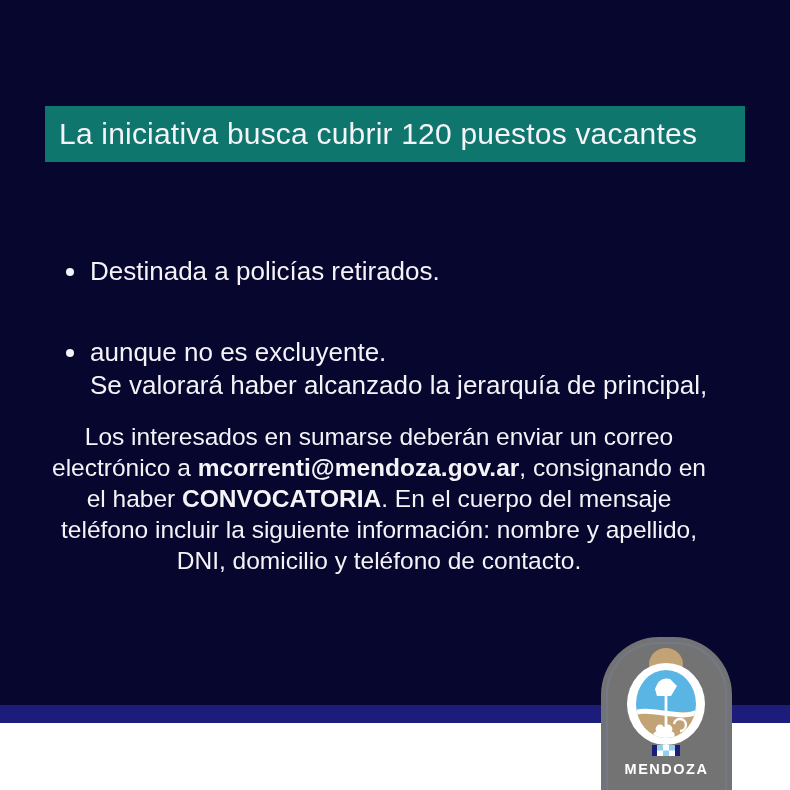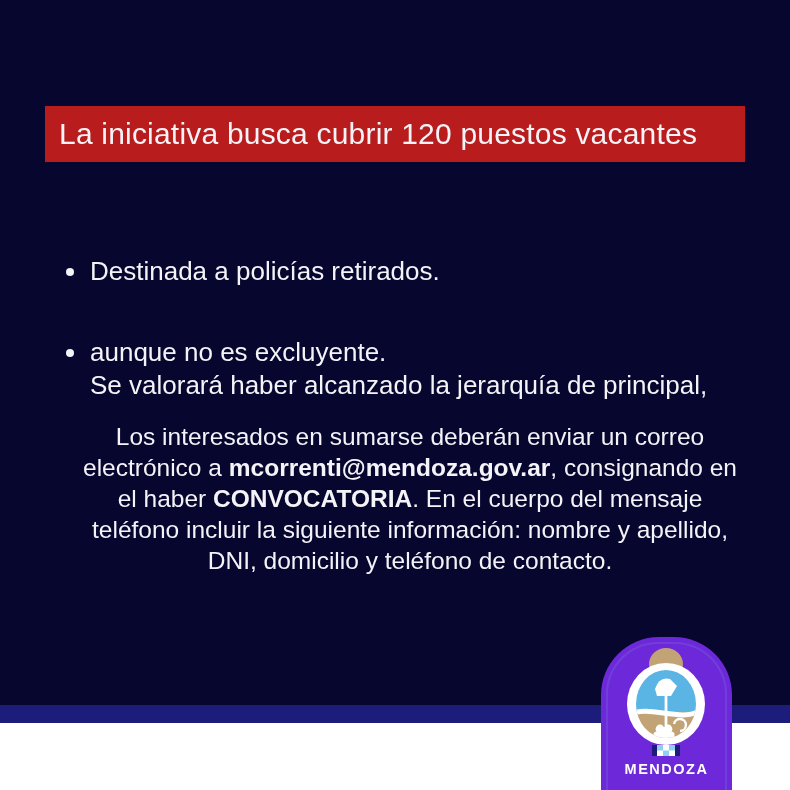--- a/index.html
+++ b/index.html
@@ -5,56 +5,56 @@
   html,body{margin:0;padding:0;}
   body{
     width:790px;height:790px;overflow:hidden;position:relative;
     background:#06062f;
     font-family:"Liberation Sans","DejaVu Sans",sans-serif;
     color:#f4f3f7;
   }
   
   .headline-box{
     position:absolute;left:45px;top:106px;width:700px;height:56px;
-    background:#b91c1c;display:flex;align-items:center;
+    background:#0f766e;display:flex;align-items:center;
     box-sizing:border-box;padding-left:14px;
   }
   .headline-box .title{
     font-size:30px;letter-spacing:.2px;white-space:nowrap;color:#f4f3f7;
   }
   
   .bullet-list{
     position:absolute;left:66px;top:207px;width:690px;
     list-style:none;margin:0;padding:0;
   }
   .bullet-item{display:flex;margin-bottom:36px;margin-top:48px;}
   .bullet-dot{
     flex:0 0 auto;width:8px;height:8px;border-radius:50%;
     background:#f4f3f7;margin:13px 16px 0 0;
   }
   .bullet-text{font-size:26px;line-height:33px;}
   
   .contact-block{
-    position:absolute;left:75px;top:421px;width:670px;
+    position:absolute;left:44px;top:421px;width:670px;
     text-align:center;font-size:24.5px;line-height:31px;
   }
   .contact-line b{font-weight:700;}
   
   .bottom-strip{
     position:absolute;left:0;top:705px;width:790px;height:18px;
     background:#1c1c7a;z-index:1;
   }
   .bottom-white-band{
     position:absolute;left:0;top:723px;width:790px;height:67px;
     background:#ffffff;z-index:1;
   }
   
   .badge{
     position:absolute;left:601px;top:637px;width:131px;height:153px;
-    background:#6d28d9;border-radius:58px 58px 0 0;z-index:2;
+    background:#737373;border-radius:58px 58px 0 0;z-index:2;
   }
   .badge-inner-outline{
     position:absolute;left:5px;top:5px;right:5px;bottom:0;
     border:2px solid rgba(125,145,220,.22);border-left-width:2px;
     border-bottom:none;border-radius:52px 52px 0 0;pointer-events:none;
   }
   .emblem{position:absolute;left:13px;top:7px;}
   .badge-label{
     position:absolute;left:0;bottom:13px;width:100%;text-align:center;
     font-size:14.5px;font-weight:700;letter-spacing:1.5px;color:#ffffff;

